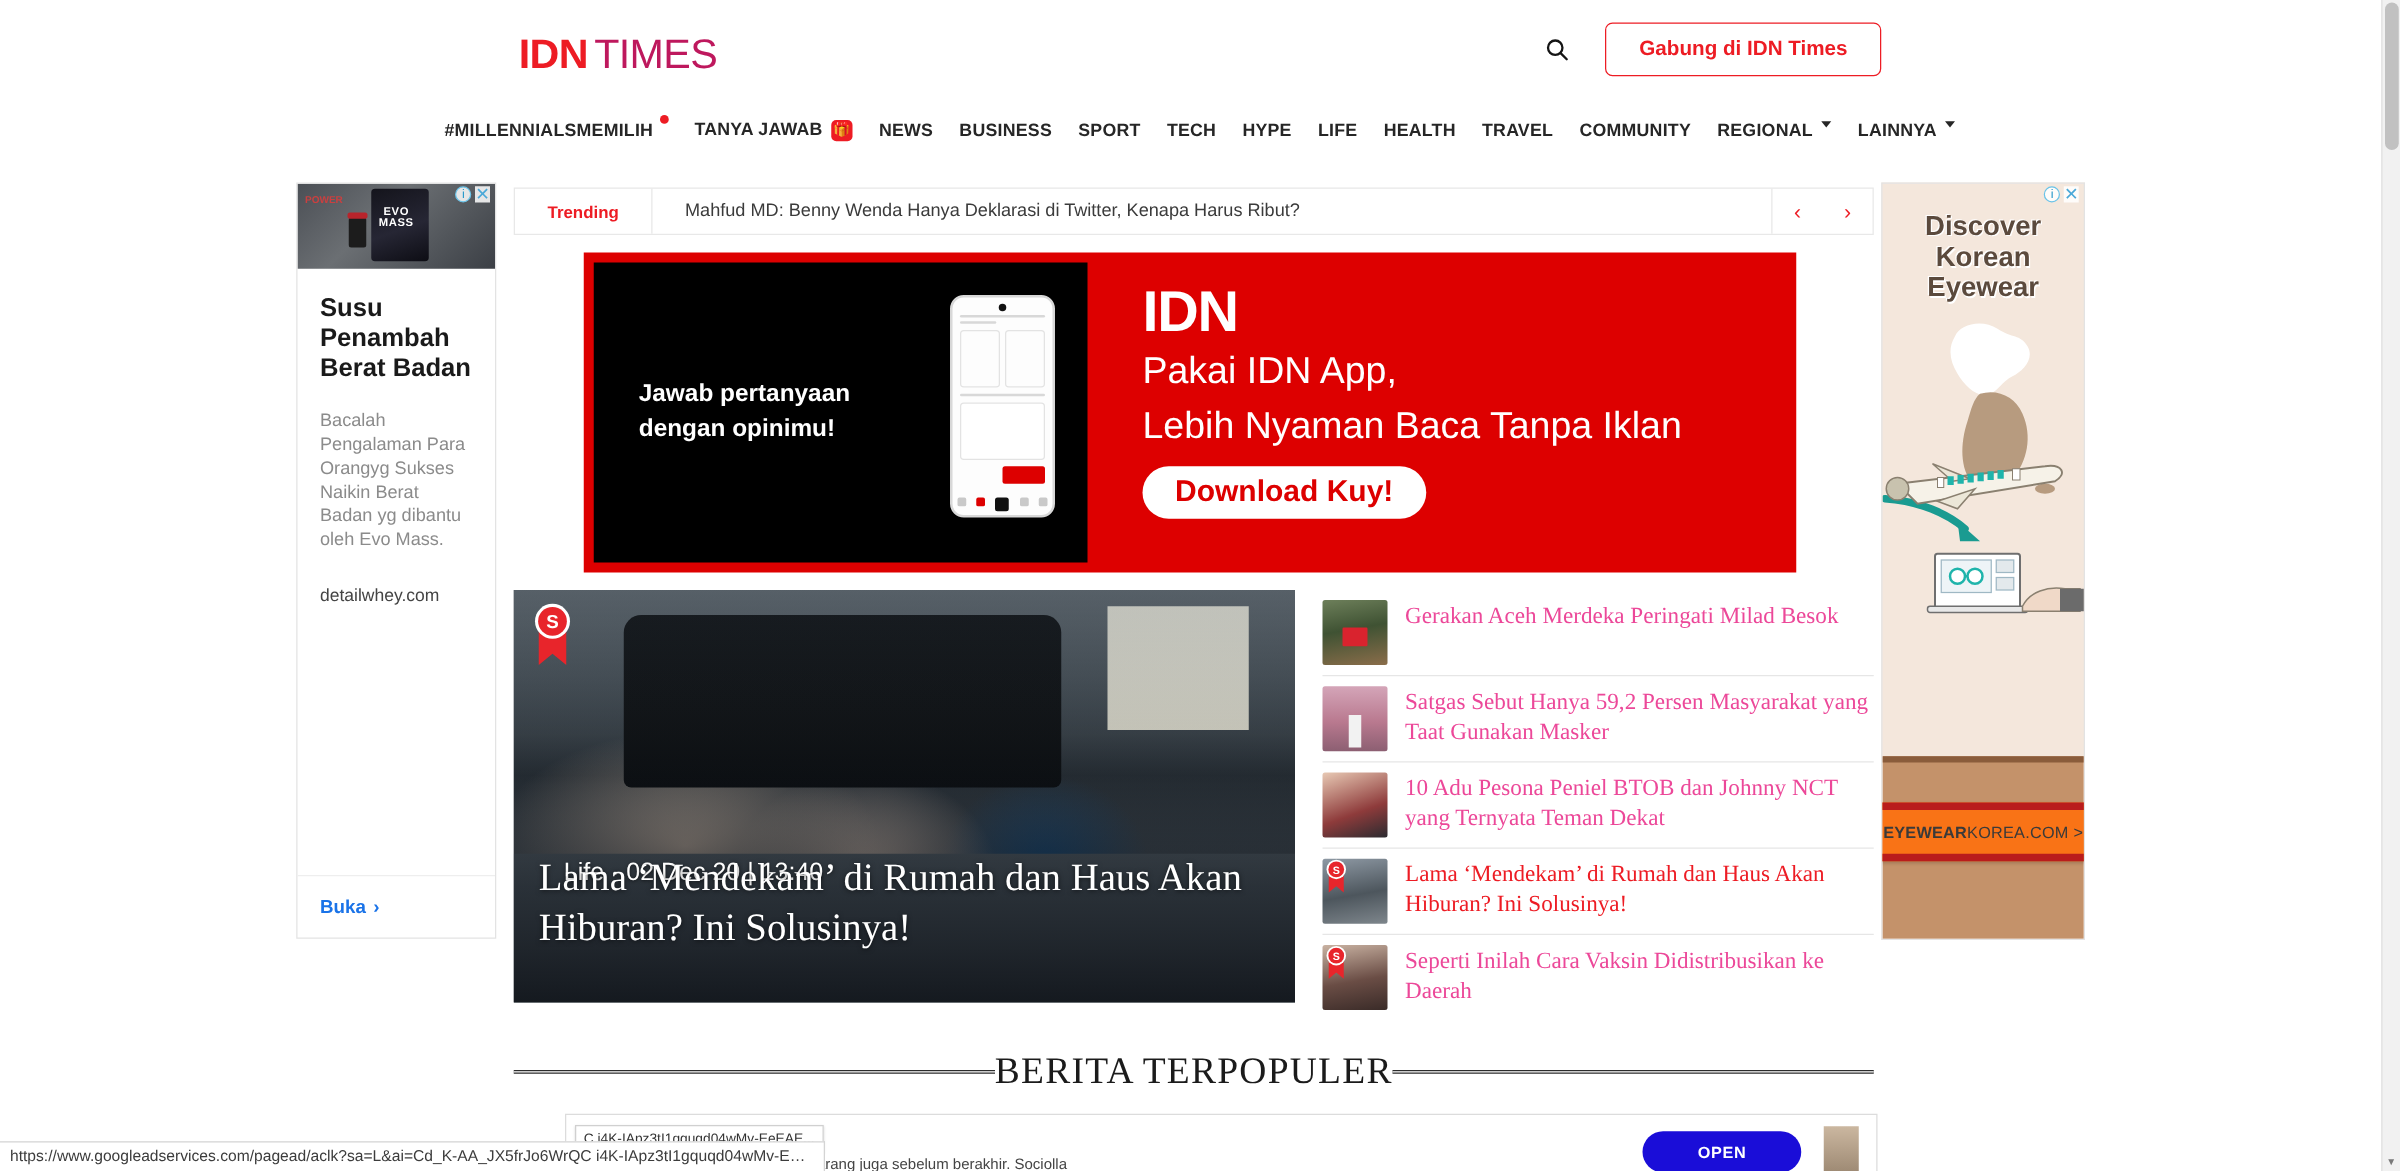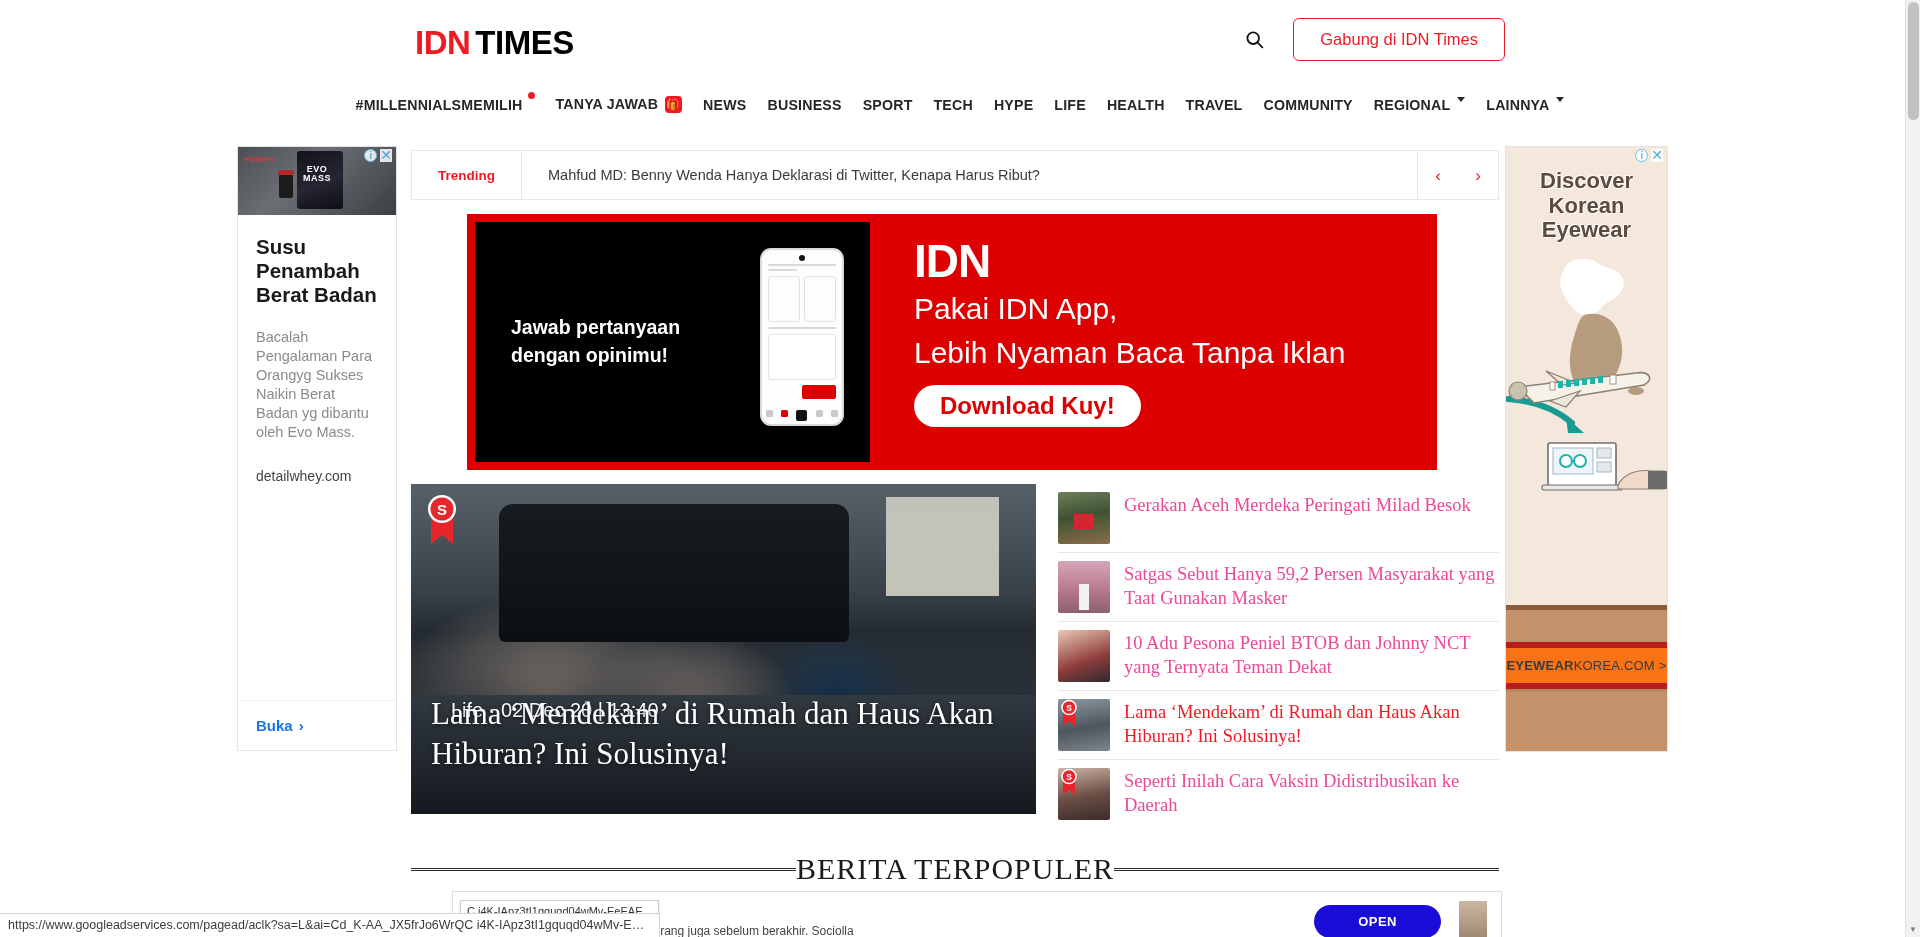--- a/index.html
+++ b/index.html
@@ -33,38 +33,38 @@
   .brand {
     display: inline-block;
     font-size: 33px;
     font-weight: 700;
     letter-spacing: -0.5px;
     line-height: 1;
     user-select: none;
     cursor: pointer;
   }
   .brand .idn { color: #ED1C24; font-weight: 800; }
-  .brand .times { color: #000000; font-weight: 700; margin-left: 5px; }
+  .brand .times { color: #be185d; font-weight: 400; margin-left: 5px; }
 
   .header-right {
     position: absolute; right: 0; top: 18px;
     display: flex; align-items: center; gap: 22px;
   }
   .search-btn {
     width: 34px; height: 34px;
     display: flex; align-items: center; justify-content: center;
     background: none; border: none; cursor: pointer; padding: 0;
   }
   .join-btn {
     border: 1.6px solid #ED1C24;
     color: #ED1C24;
     background: #fff;
     border-radius: 6px;
     font-size: 16.5px;
-    font-weight: 400;
+    font-weight: 700;
     padding: 11px 26px;
     cursor: pointer;
     white-space: nowrap;
     font-family: "Liberation Sans", sans-serif;
   }
 
   
   .main-nav {
     position: absolute; left: 0; right: 0; top: 96px;
     display: flex; justify-content: center;
@@ -105,21 +105,21 @@
   
   .main-col {
     position: absolute;
     left: 411px; top: 150px;
     width: 1088px;
   }
 
   
   .trending-bar {
     display: flex; align-items: stretch;
-    height: 50px;
+    height: 38px;
     border: 1px solid #e8e8e8;
     background: #fff;
     width: 1088px;
   }
   .trending-label {
     width: 110px;
     display: flex; align-items: center; justify-content: center;
     color: #ED1C24; font-weight: 700; font-size: 13.5px;
     border-right: 1px solid #e8e8e8;
     cursor: pointer;

